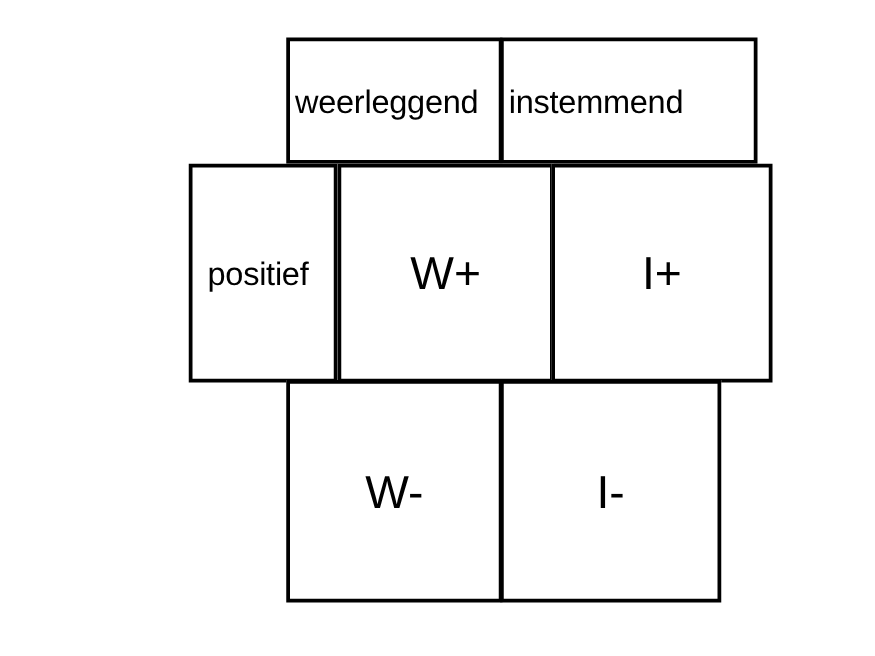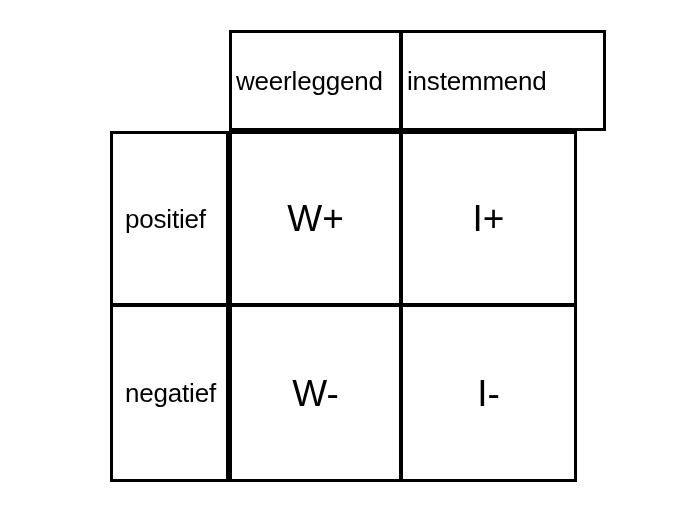--- a/index.html
+++ b/index.html
@@ -84,21 +84,21 @@
     border: 3px solid #000000;
     font-size: 37px;
     line-height: 1;
     justify-content: center;
     letter-spacing: 0px;
   }
   .value-cell.col-1 { left: 119px; width: 173px; }
   .value-cell.col-2 { left: 290px; width: 177px; }
 
   
-  .row-1 { top: 101px; height: 175px; }            
+  .row-1 { top: 101px; height: 175px; margin-left: 41px; }            
   .row-2 { top: 274px; height: 178px; }            
 </style>
 </head>
 <body>
 
 <div id="matrix-table">
 
   <div class="cell corner-cell"></div>
 
   <div class="cell header-cell col-1">
@@ -111,23 +111,20 @@
   <div class="cell rowlabel-cell row-1">
     <span>positief</span>
   </div>
   <div class="cell value-cell col-1 row-1">
     <span>W+</span>
   </div>
   <div class="cell value-cell col-2 row-1">
     <span>I+</span>
   </div>
 
-  <div class="cell rowlabel-cell row-2">
-    <span>negatief</span>
-  </div>
   <div class="cell value-cell col-1 row-2">
     <span>W-</span>
   </div>
   <div class="cell value-cell col-2 row-2">
     <span>I-</span>
   </div>
 
 </div>
 
 </body></html>

